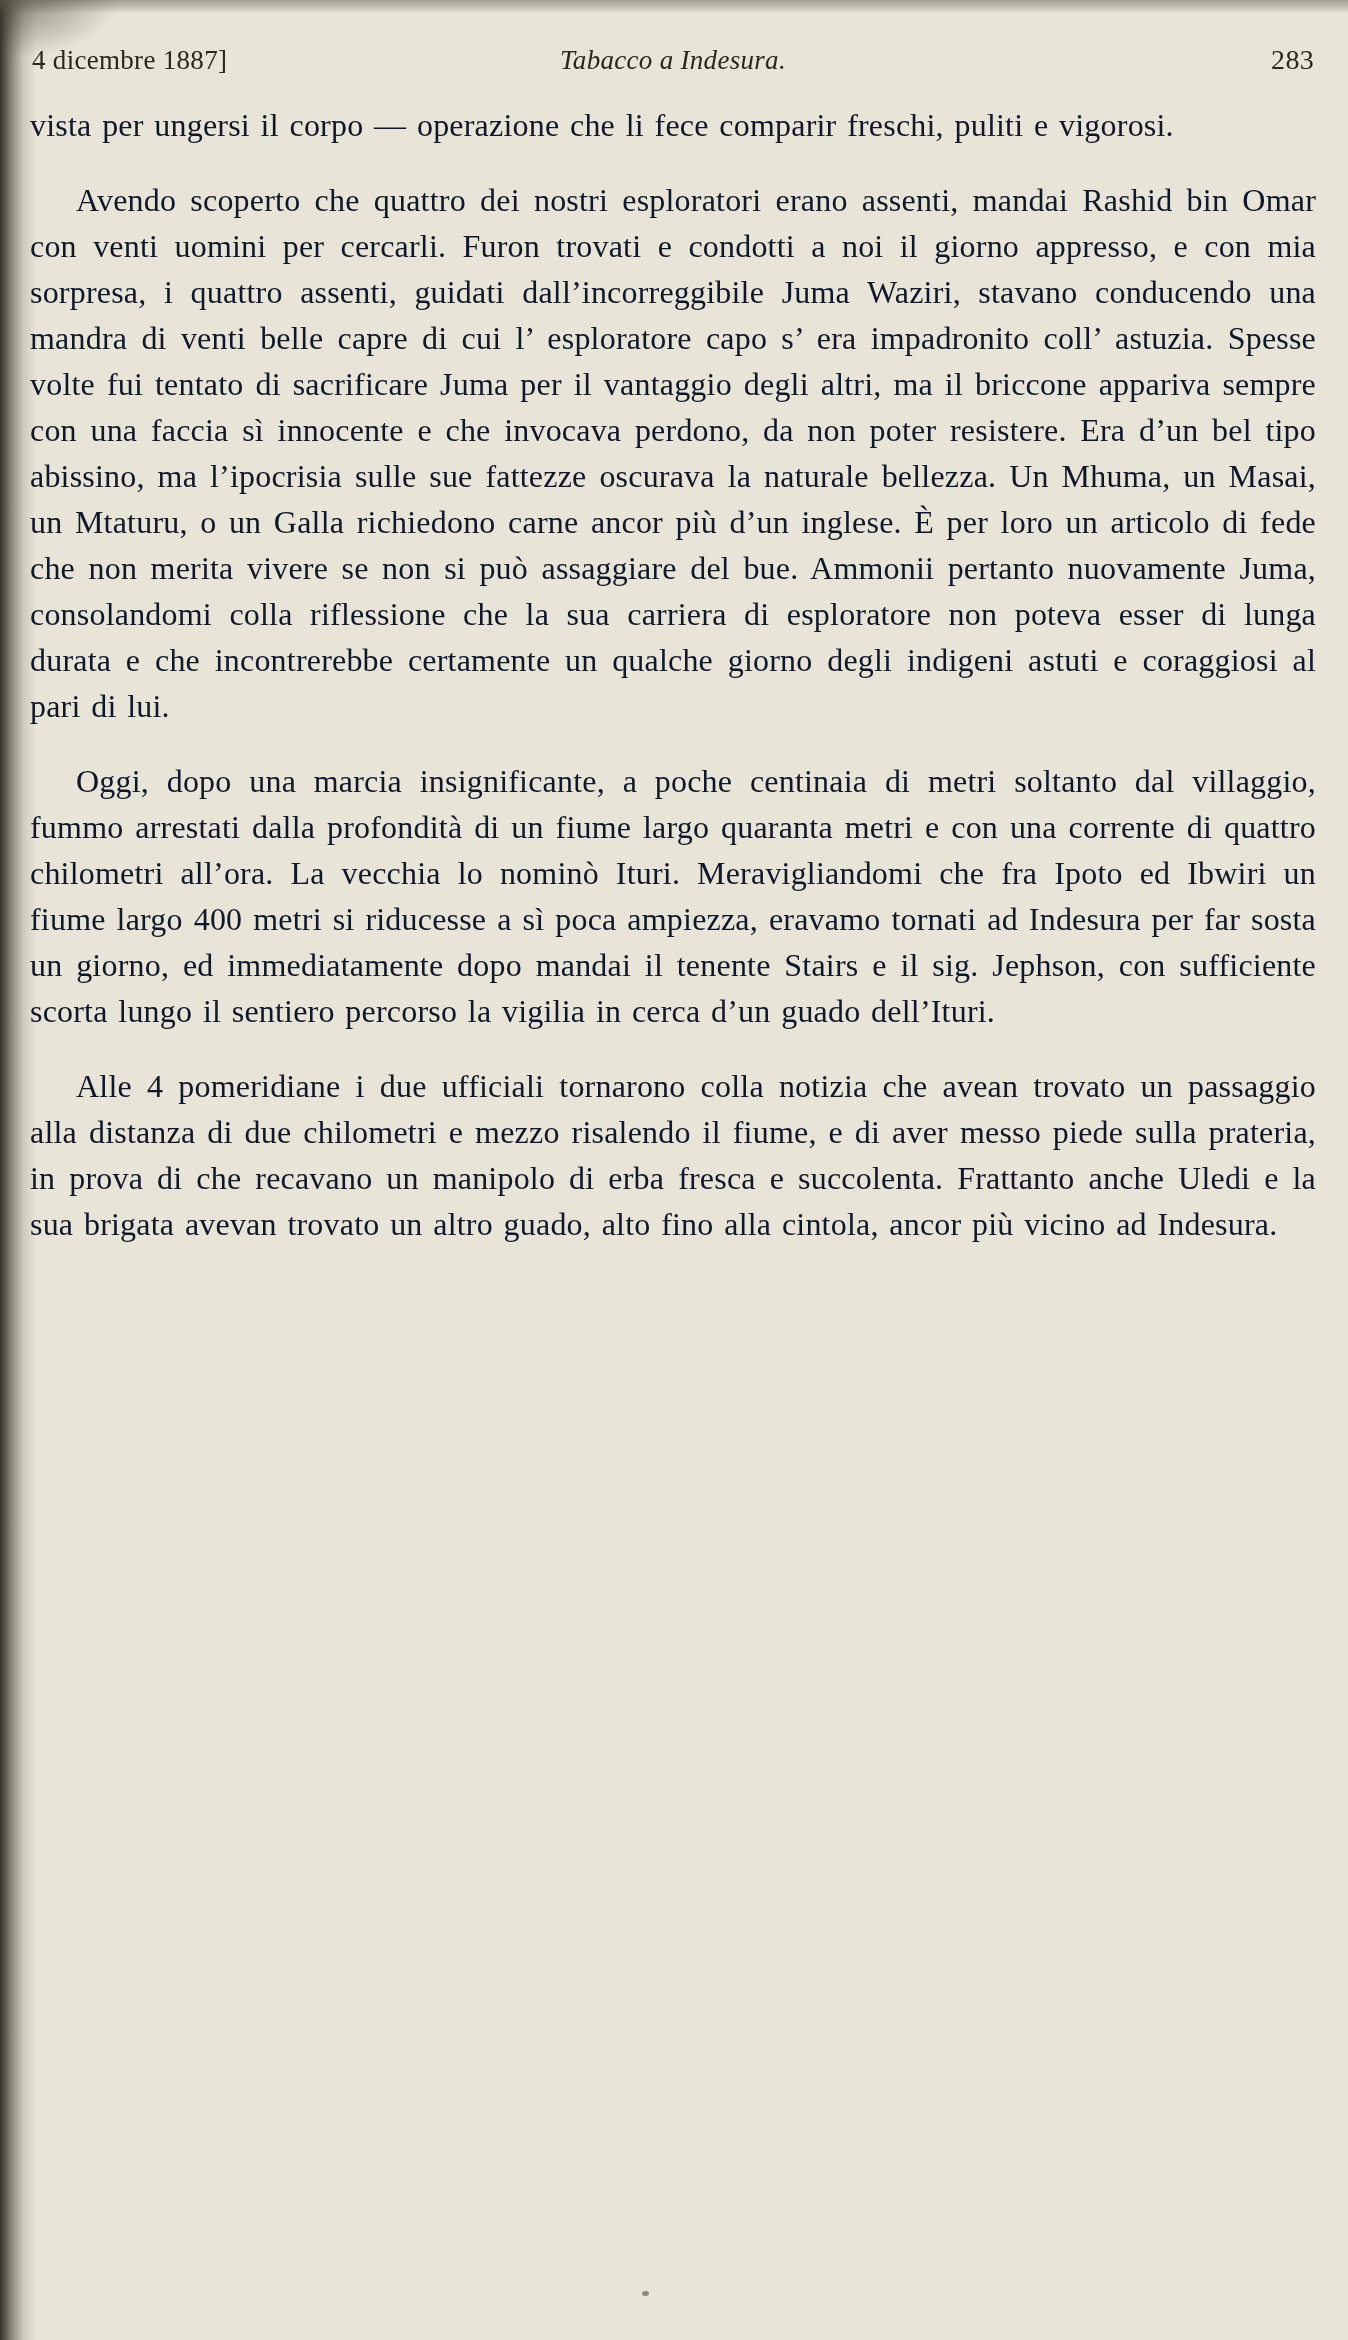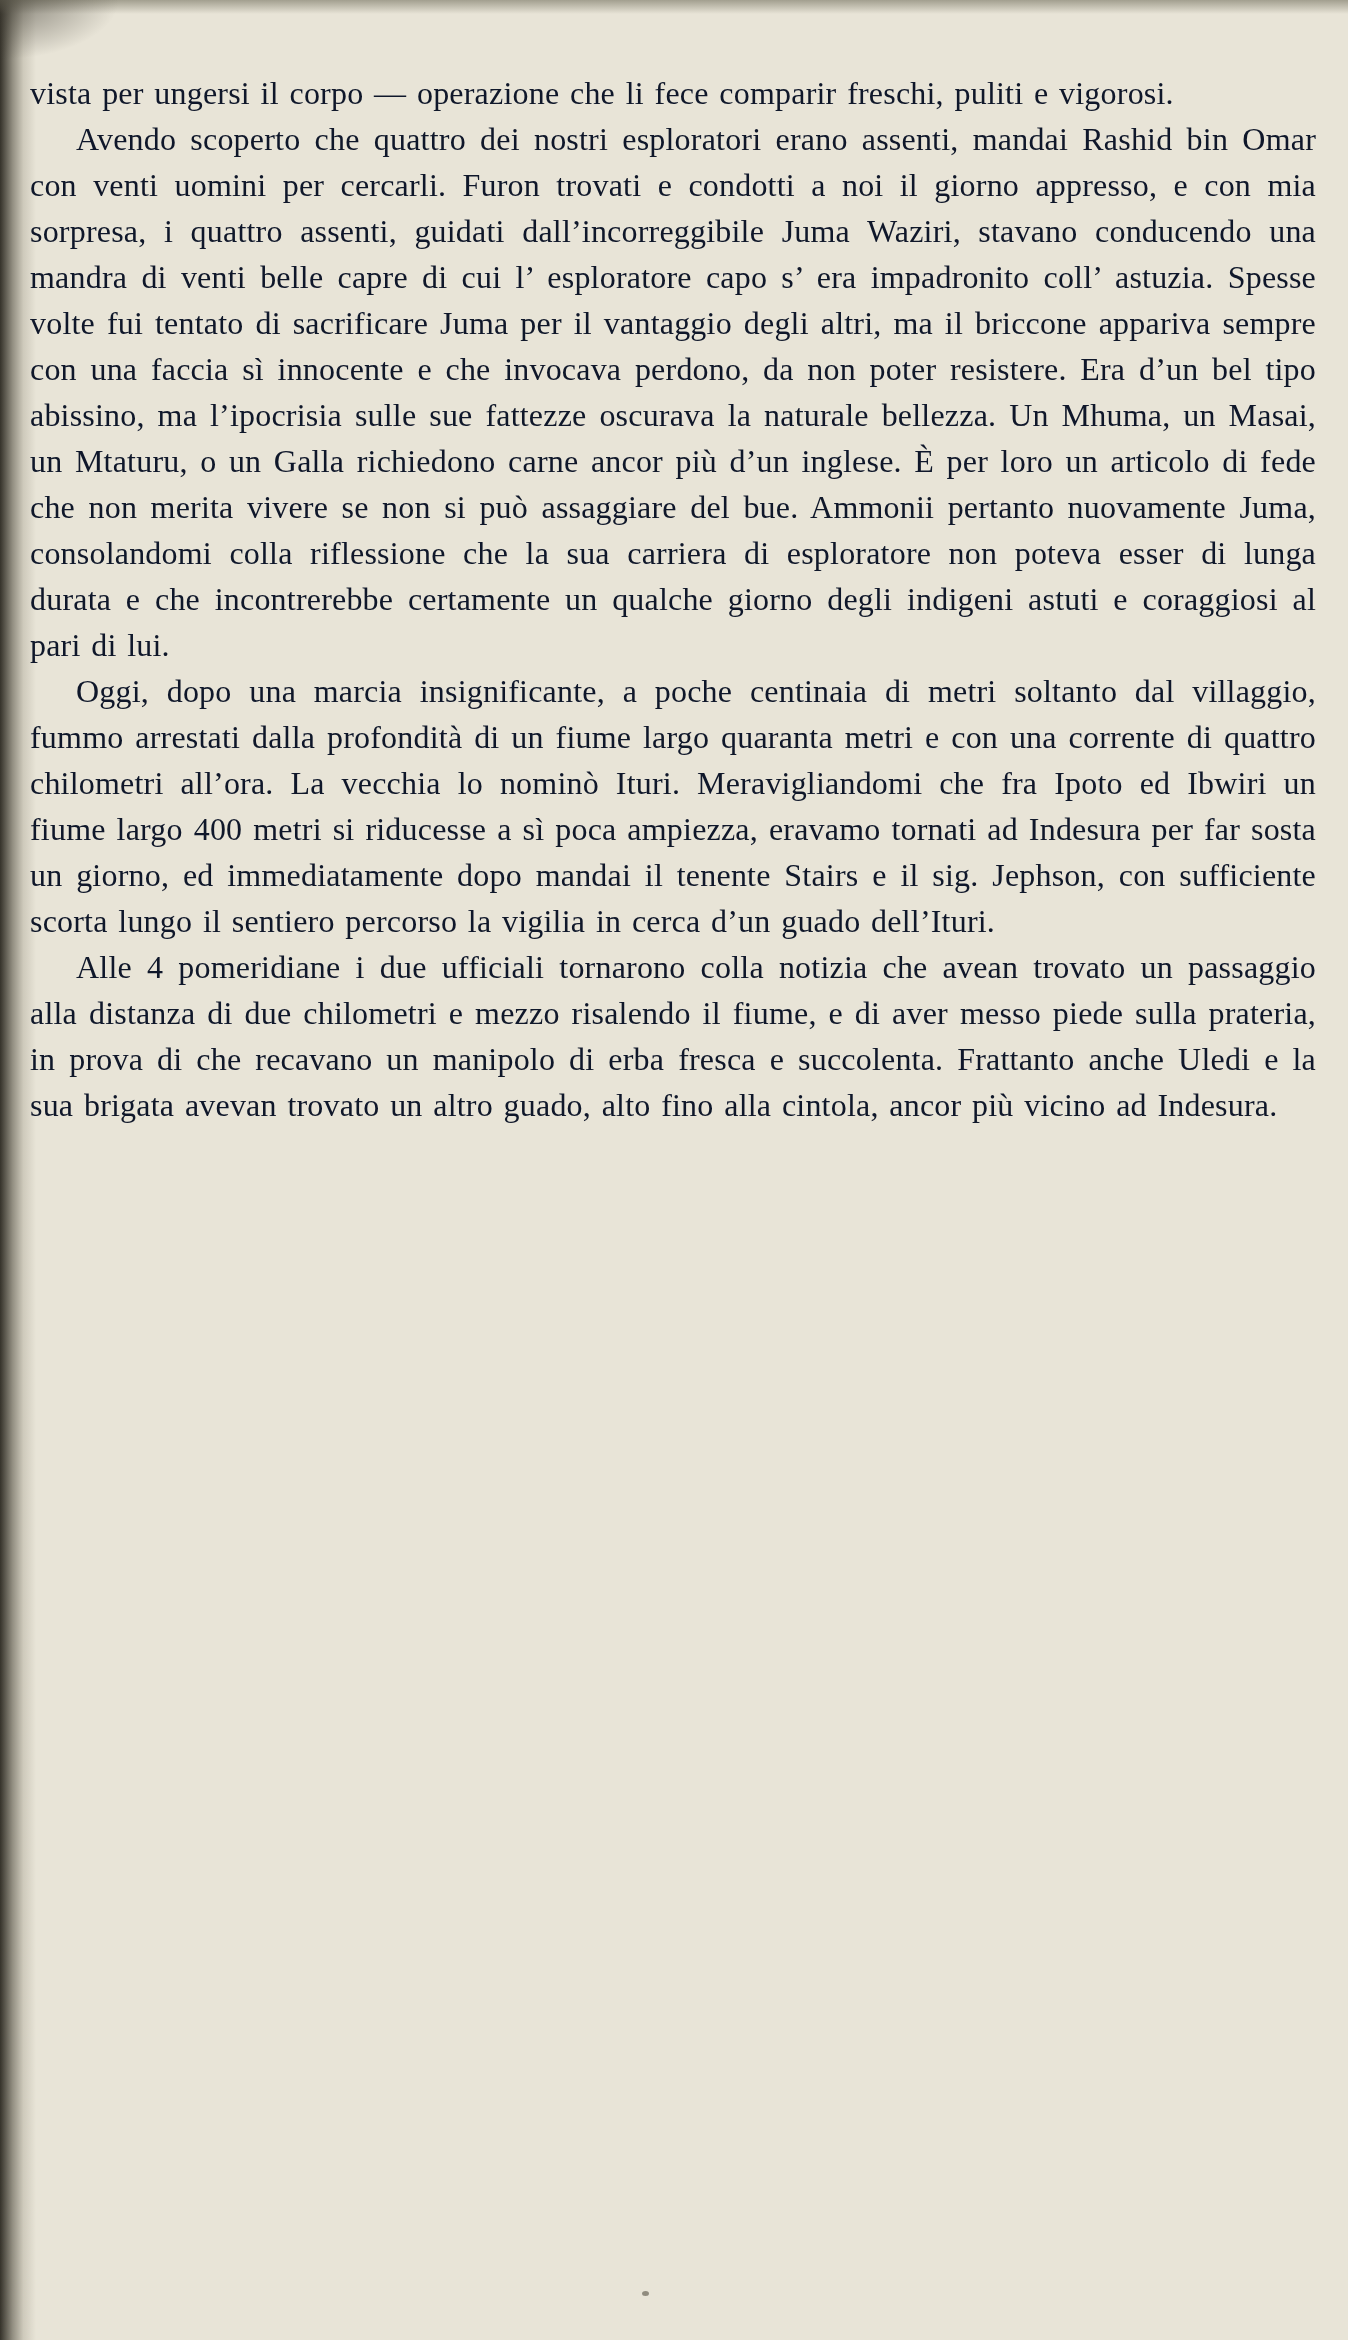--- a/index.html
+++ b/index.html
@@ -90,32 +90,38 @@
     word-spacing: 2.5px;
     letter-spacing: .2px;
     color: #0f172a;
   }
   .body-text p {
     margin: 0;
     text-indent: 0;
   }
   .body-text p.indented {
     text-indent: 46px;
+    margin-top: 29px;
   }
 </style>
 </head>
 <body>
 
 <div class="binding-shadow"></div>
 <div class="top-shadow"></div>
 <div class="corner-shadow"></div>
 <div class="bottom-speck"></div>
 
 <div class="page-inner">
 
+  <div class="running-header">
+    <span class="hdr-date">4 dicembre 1887]</span>
+    <span class="hdr-title">Tabacco a Indesura.</span>
+    <span class="hdr-page">283</span>
+  </div>
 
   <div class="body-text">
     <p>vista per ungersi il corpo — operazione che li fece comparir freschi, puliti e vigorosi.</p>
     <p class="indented">Avendo scoperto che quattro dei nostri esploratori erano assenti, mandai Rashid bin Omar con venti uomini per cercarli. Furon trovati e condotti a noi il giorno appresso, e con mia sorpresa, i quattro assenti, guidati dall’incorreggibile Juma Waziri, stavano conducendo una mandra di venti belle capre di cui l’ esploratore capo s’ era impadronito coll’ astuzia. Spesse volte fui tentato di sacrificare Juma per il vantaggio degli altri, ma il briccone appariva sempre con una faccia sì innocente e che invocava perdono, da non poter resistere. Era d’un bel tipo abissino, ma l’ipocrisia sulle sue fattezze oscurava la naturale bellezza. Un Mhuma, un Masai, un Mtaturu, o un Galla richiedono carne ancor più d’un inglese. È per loro un articolo di fede che non merita vivere se non si può assaggiare del bue. Ammonii pertanto nuovamente Juma, consolandomi colla riflessione che la sua carriera di esploratore non poteva esser di lunga durata e che incontrerebbe certamente un qualche giorno degli indigeni astuti e coraggiosi al pari di lui.</p>
     <p class="indented">Oggi, dopo una marcia insignificante, a poche centinaia di metri soltanto dal villaggio, fummo arrestati dalla profondità di un fiume largo quaranta metri e con una corrente di quattro chilometri all’ora. La vecchia lo nominò Ituri. Meravigliandomi che fra Ipoto ed Ibwiri un fiume largo 400 metri si riducesse a sì poca ampiezza, eravamo tornati ad Indesura per far sosta un giorno, ed immediatamente dopo mandai il tenente Stairs e il sig. Jephson, con sufficiente scorta lungo il sentiero percorso la vigilia in cerca d’un guado dell’Ituri.</p>
     <p class="indented">Alle 4 pomeridiane i due ufficiali tornarono colla notizia che avean trovato un passaggio alla distanza di due chilometri e mezzo risalendo il fiume, e di aver messo piede sulla prateria, in prova di che recavano un manipolo di erba fresca e succolenta. Frattanto anche Uledi e la sua brigata avevan trovato un altro guado, alto fino alla cintola, ancor più vicino ad Indesura.</p>
   </div>
 
 </div>
 

